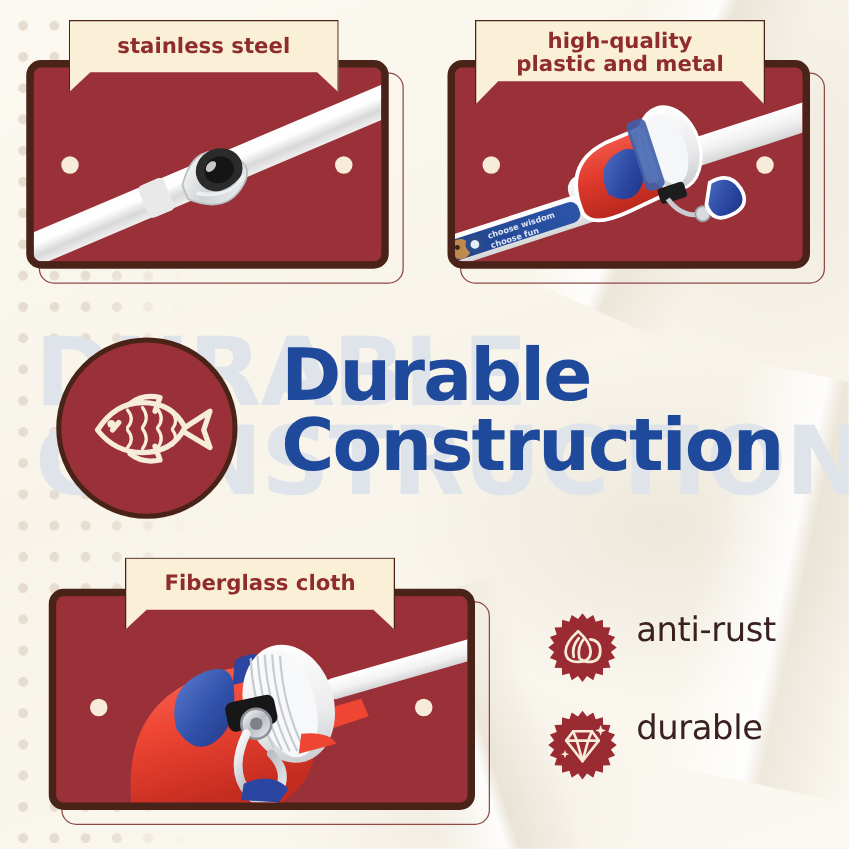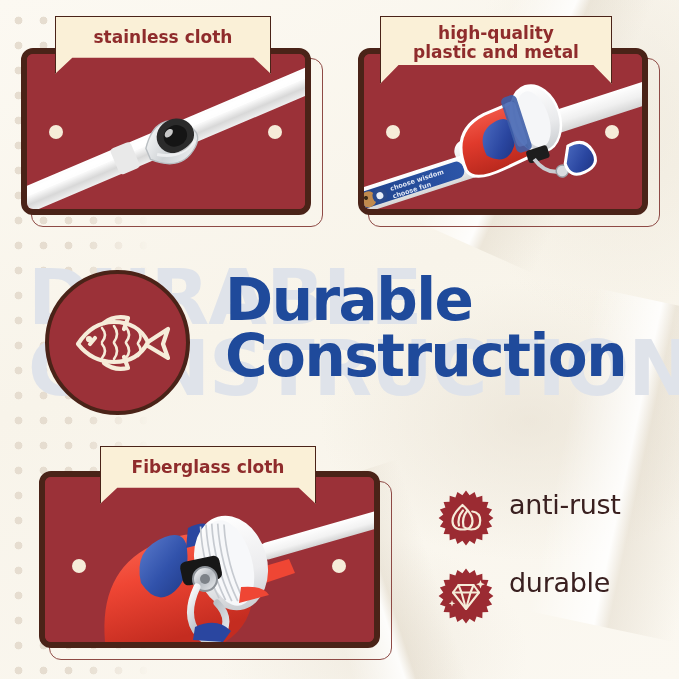--- a/index.html
+++ b/index.html
@@ -229,21 +229,21 @@
               <ellipse cx="145" cy="81" rx="5" ry="3.2" fill="#e8e8e8" opacity="0.85" transform="rotate(-25 145 81)"></ellipse>
               <path d="M126 96 q20 14 40 2" fill="none" stroke="#f2f4f5" stroke-width="3" opacity="0.8"></path>
             </g>
           </g>
         </svg>
       </div>
       <div class="eyelet" style="left:22px; top:71px;"></div>
       <div class="eyelet" style="left:241px; top:71px;"></div>
     </div>
     <div class="ribbon" style="left:55px; top:16px; width:216px; height:58px; font-size:17px;">
-      <span class="ribbon-inner">stainless cloth</span>
+      <span class="ribbon-inner">stainless steel</span>
     </div>
   </div>
 
   <div class="panel-wrap">
     <div class="panel-ghost" style="left:368px; top:58px; width:290px; height:167px;"></div>
     <div class="panel" style="left:358px; top:48px; width:290px; height:167px;">
       <div class="panel-photo">
         <svg width="278" height="155" viewBox="0 0 278 155" preserveAspectRatio="none">
           <defs>
             <linearGradient id="rodGrad2" x1="0" y1="0" x2="0" y2="1">

